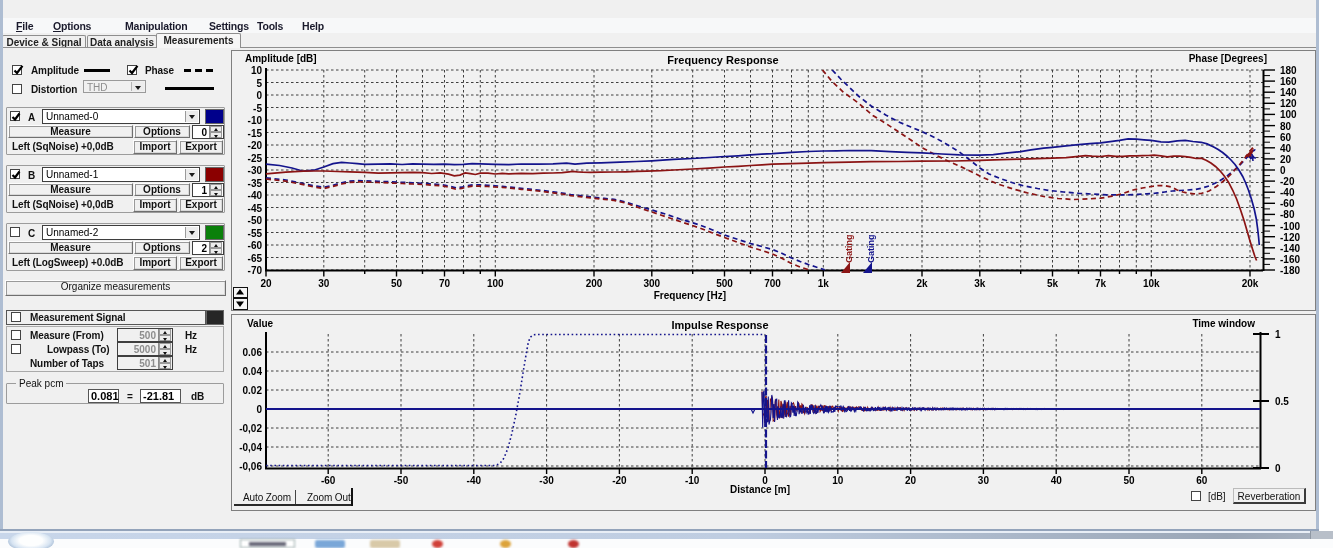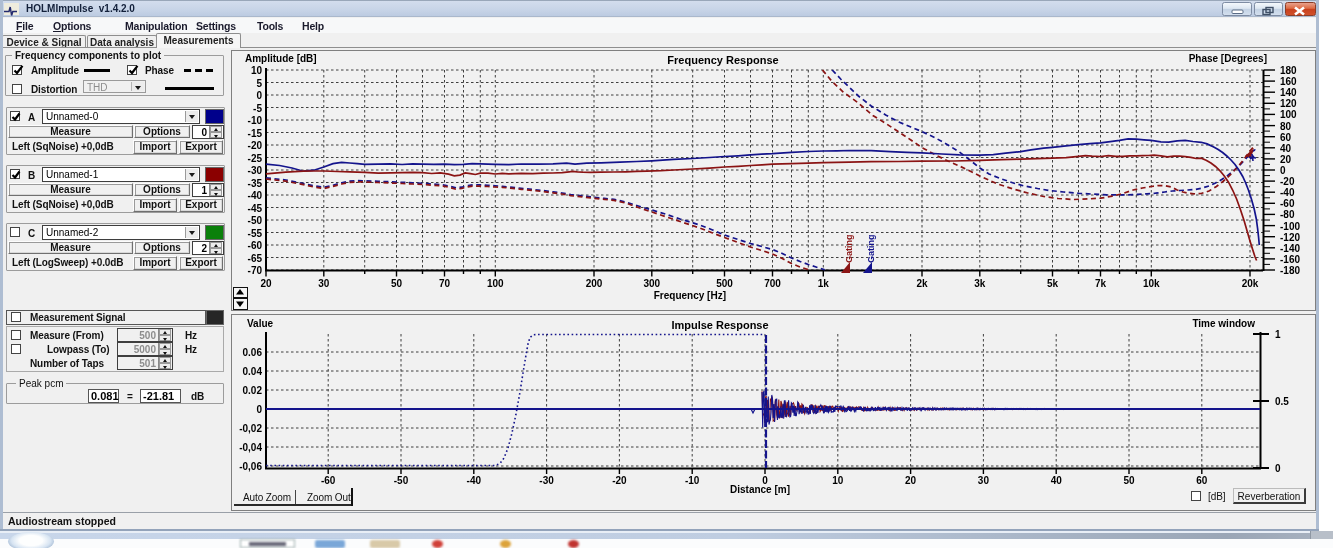--- a/index.html
+++ b/index.html
@@ -53,54 +53,35 @@
 #tbband{position:absolute;left:0;top:0;width:1333px;height:8px;background:linear-gradient(to right,#c8d6ea,#bfcde1 55%,#9aa6b6 92%,#a8b2c0)}
 #tbband:before{content:"";position:absolute;left:0;top:0;width:100%;height:2px;background:#e8eef6}
 .orb{position:absolute;left:8px;top:1px;width:46px;height:19px;border-radius:50%;background:radial-gradient(ellipse at 50% 45%,#fdfefe 35%,#d7e4f2 60%,#9fb5cf 80%,#c6d4e6);z-index:3}
 .tbi{position:absolute;top:9px;filter:blur(1.2px)}
 </style></head><body>
 <div id="stage">
 <div id="win">
       <div id="edgeL"></div>
       <div id="edgeR"></div>
       <div id="edgeB"></div>
-  <div id="title">
-    <div id="icon"><svg width="15" height="12">
-            <path d="M0,6.5 L5,6.5 L6.2,2 7.6,10.5 8.8,6.5 L13,6.5" stroke="#232a6e" stroke-width="1.5" fill="none"></path>
-          </svg></div>
-    <span class="t">HOLMImpulse&nbsp;&nbsp;v1.4.2.0</span>
-    <div class="wbtn" id="bmin"><svg width="29" height="12">
-            <rect x="9" y="5" width="11" height="3.5" rx="1" fill="#fff" stroke="#5b6c85" stroke-width="1"></rect>
-          </svg></div>
-    <div class="wbtn" id="bmax"><svg width="27" height="12">
-            <rect x="8" y="4.5" width="7" height="5" fill="none" stroke="#3f4f66" stroke-width="1.4"></rect>
-            <rect x="11" y="2.5" width="7" height="5" fill="none" stroke="#3f4f66" stroke-width="1.4"></rect>
-          </svg></div>
-    <div class="wbtn" id="bclose"><svg width="28" height="12">
-            <path d="M9,2.5 L18,9.5 M18,2.5 L9,9.5" stroke="#fff" stroke-width="2.6"></path>
-          </svg></div>
-  </div>
   <div id="menubar">
     <span style="left:16px"><u>F</u>ile</span>
     <span style="left:53px"><u>O</u>ptions</span>
     <span style="left:125px">Manipulation</span>
-    <span style="left:196px">Settings</span>
+    <span style="left:209px">Settings</span>
     <span style="left:257px">Tools</span>
     <span style="left:302px">Help</span>
   </div>
   <div id="tabs">
     <div class="tab" style="left:2px;width:84px">Device &amp; Signal</div>
     <div class="tab" style="left:87px;width:70px">Data analysis</div>
     <div class="tab act" style="left:156px;width:85px">Measurements</div>
   </div>
   <div id="tabline"></div>
 
-  <div class="gb" style="left:5px;top:55px;width:219px;height:41px">
-        <i>Frequency components to plot</i>
-      </div>
   <div class="cb" style="left:12px;top:65px">
         <svg width="13" height="13" style="overflow:visible">
           <path d="M2.5,6.5 L5,9 L10.5,1.8" stroke="#000" stroke-width="2.2" fill="none"></path>
         </svg>
       </div>
   <span class="lbl" style="left:31px;top:65px">Amplitude</span>
   <div style="position:absolute;left:84px;top:69px;width:26px;height:2.5px;background:#000"></div>
   <div class="cb" style="left:127px;top:65px">
         <svg width="13" height="13" style="overflow:visible">
           <path d="M2.5,6.5 L5,9 L10.5,1.8" stroke="#000" stroke-width="2.2" fill="none"></path>
@@ -178,20 +159,21 @@
         <span class="v">2</span>
         <span class="ud">
           <b></b>
           <s></s>
         </span>
       </div>
   <span class="lbl" style="left:12px;top:257px">Left (LogSweep) +0.0dB</span>
   <div class="btn" style="left:133px;top:256px;width:44px;height:14px">Import</div>
   <div class="btn" style="left:179px;top:256px;width:44px;height:14px">Export</div>
 
+  <div class="btn" style="left:5px;top:280px;width:221px;height:16px;font-weight:normal">Organize measurements</div>
 
   <div class="btn2" style="left:6px;top:310px;width:200px;height:15px;text-align:left"></div>
   <div class="cb" style="left:11px;top:312px"></div>
   <span class="lbl" style="left:30px;top:312px">Measurement Signal</span>
   <div class="swatch" style="left:206px;top:310px;width:18px;height:15px;background:#262626"></div>
   <div style="position:absolute;left:6px;top:326px;width:218px;height:46px;border:1px solid #aaa"></div>
   <div class="cb" style="left:11px;top:330px"></div>
   <span class="lbl" style="left:30px;top:330px">Measure (From)</span>
   <div class="spin spind" style="left:117px;top:328px;width:56px;height:14px">
         <span class="v">500</span>
@@ -503,21 +485,20 @@
 
   <div style="position:absolute;left:234px;top:489px;width:119px;height:17px;background:#f1f1f1;border-bottom:2px solid #2a2a2a"></div>
   <span class="lbl" style="left:243px;top:492px;font-weight:normal">Auto Zoom</span>
   <div style="position:absolute;left:295px;top:490px;width:1px;height:14px;background:#444"></div>
   <span class="lbl" style="left:307px;top:492px;font-weight:normal">Zoom Out</span>
   <div style="position:absolute;left:351px;top:488px;width:2px;height:18px;background:#111"></div>
   <div class="cb" style="left:1191px;top:491px"></div>
   <span class="lbl" style="left:1208px;top:491px;font-weight:normal;font-size:10px">[dB]</span>
   <div style="position:absolute;left:1233px;top:488px;width:73px;height:16px;background:#f1f1f1;border:1px solid #bbb;border-right:2px solid #3a3a3a;border-bottom:2px solid #3a3a3a;font-size:10px;color:#111;text-align:center;padding-top:2px">Reverberation</div>
 
-  <div id="status">Audiostream stopped</div>
 </div>
 <div id="taskbar">
   <div id="tbband"></div>
       <div class="orb"></div>
       <div style="position:absolute;left:1310px;top:0;width:23px;height:8px;background:#b8bfc9;border-left:1px solid #8e97a3"></div>
   <div class="tbi" style="left:240px;top:8px;width:55px;height:9px;background:#fff;border:1px solid #9aa;">
         <div style="width:70%;height:4px;margin:2px auto 0;background:#667"></div>
       </div>
   <div class="tbi" style="left:315px;width:30px;height:8px;background:#7aa7d8;border-radius:2px"></div>
   <div class="tbi" style="left:370px;width:30px;height:8px;background:#d8c9a8;border-radius:2px"></div>

